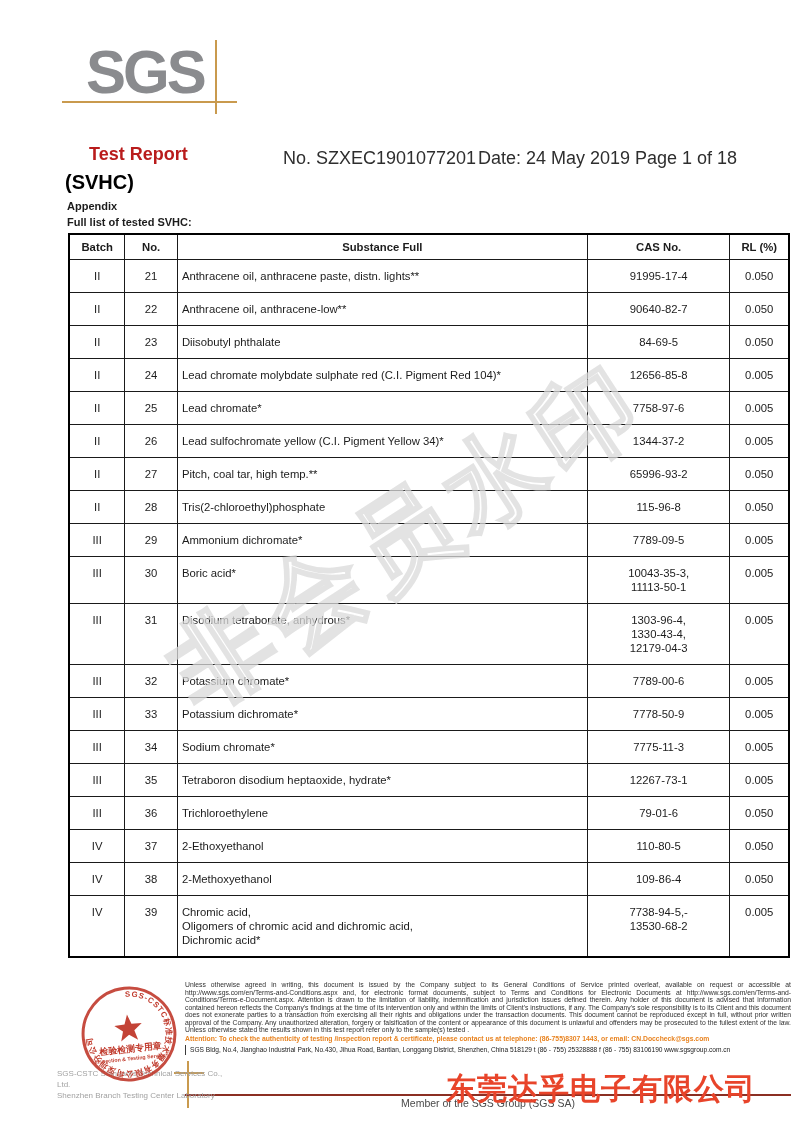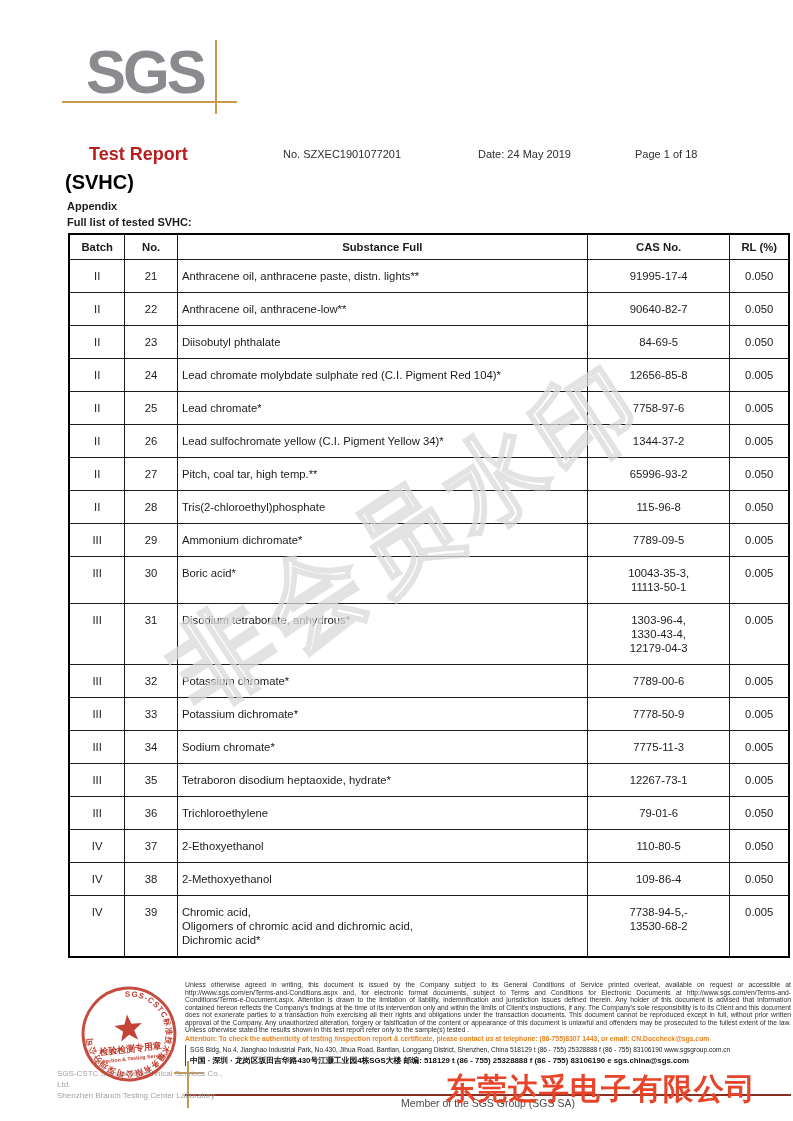--- a/index.html
+++ b/index.html
@@ -9,21 +9,21 @@
 
   
   .logo-text { position:absolute; left:86px; top:38px; font-size:60px; font-weight:900;
                color:#8a8b8e; letter-spacing:-3px; transform:scaleY(1.02); }
   .logo-hline { position:absolute; left:62px; top:101px; width:175px; height:2px; background:#c99a4e; }
   .logo-vline { position:absolute; left:215px; top:40px; width:2px; height:74px; background:#c99a4e; }
 
   
   .title1 { position:absolute; left:65px; top:144px; font-size:18px; font-weight:bold; color:#b91c1c;margin-left:24px; }
   .title2 { position:absolute; left:65px; top:171px; font-size:20px; font-weight:bold; color:#000; }
-  .meta   { position:absolute; top:148px; font-size:11px; color:#2e2e2e;text-align:center; }
+  .meta   { position:absolute; top:148px; font-size:18px; color:#2e2e2e;text-align:center; }
   .meta-no   { left:283px; }
   .meta-date { left:478px; }
   .meta-page { left:635px; }
   .appendix { position:absolute; left:67px; top:200px; font-size:11px; font-weight:bold; }
   .sublist  { position:absolute; left:67px; top:216px; font-size:11px; font-weight:bold;text-align:center; }
 
   
   .svhc-table { position:absolute; left:68px; top:233px; width:722px;
                 border-collapse:collapse; border:2.5px solid #000; font-size:11.3px; }
   .svhc-table th { border:1.6px solid #1a1a1a; font-weight:bold; text-align:center;
@@ -254,21 +254,20 @@
   <div class="co-gray">
     <div>SGS-CSTC Standards Technical Services Co., Ltd.</div>
     <div>Shenzhen Branch Testing Center Laboratory</div>
   </div>
 
   <div class="foot-right">
     <div class="smallprint">Unless otherwise agreed in writing, this document is issued by the Company subject to its General Conditions of Service printed overleaf, available on request or accessible at http://www.sgs.com/en/Terms-and-Conditions.aspx and, for electronic format documents, subject to Terms and Conditions for Electronic Documents at http://www.sgs.com/en/Terms-and-Conditions/Terms-e-Document.aspx. Attention is drawn to the limitation of liability, indemnification and jurisdiction issues defined therein. Any holder of this document is advised that information contained hereon reflects the Company's findings at the time of its intervention only and within the limits of Client's instructions, if any. The Company's sole responsibility is to its Client and this document does not exonerate parties to a transaction from exercising all their rights and obligations under the transaction documents. This document cannot be reproduced except in full, without prior written approval of the Company. Any unauthorized alteration, forgery or falsification of the content or appearance of this document is unlawful and offenders may be prosecuted to the fullest extent of the law. Unless otherwise stated the results shown in this test report refer only to the sample(s) tested .</div>
     <div class="attention">Attention: To check the authenticity of testing /inspection report &amp; certificate, please contact us at telephone: (86-755)8307 1443, or email: CN.Doccheck@sgs.com</div>
     <div class="addr-block">
       <div class="addr1">SGS Bldg, No.4, Jianghao Industrial Park, No.430, Jihua Road, Bantian, Longgang District, Shenzhen, China 518129    t (86 - 755) 25328888   f (86 - 755) 83106190    www.sgsgroup.com.cn</div>
-      <div class="addr2">中国 · 深圳 · 龙岗区坂田吉华路430号江灏工业园4栋SGS大楼    邮编: 518129    t (86 - 755) 25328888   f (86 - 755) 83106190   e  sgs.china@sgs.com</div>
     </div>
   </div>
 
   <div class="cross-h"></div>
   <div class="cross-v"></div>
   <div class="foot-rule"></div>
   <div class="member">Member of the SGS Group (SGS SA)</div>
 
   <div class="wm-red">东莞达孚电子有限公司</div>
 

